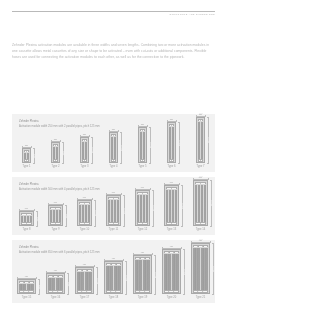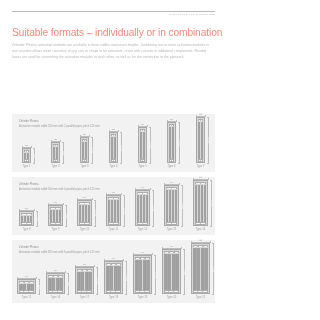--- a/index.html
+++ b/index.html
@@ -120,21 +120,20 @@
   }
 </style>
 </head>
 <body>
 
 <div class="page">
 
   <div class="hdr-rule"></div>
   <div class="hdr-eyebrow">STRUCTURE AND DIMENSIONS</div>
 
-  <div class="title">Suitable formats – individually or in combination</div>
 
   <div class="intro">Zehnder Plexina activation modules are available in three widths and seven lengths. Combining two or more activation modules in one cassette allows metal cassettes of any size or shape to be activated – even with cut-outs or additional components. Flexible hoses are used for connecting the activation modules to each other, as well as for the connection to the pipework.</div>
 
   <div class="panel" id="panel-0">
       <div class="p-caption">
         <div class="brand">Zehnder Plexina</div>
         <div>Activation module width 250 mm with 2 parallel pipes, pitch 125 mm</div>
       </div>
       <div class="row">
         <div class="item" style="left: 0px; width: 29px; bottom: 4px;">

